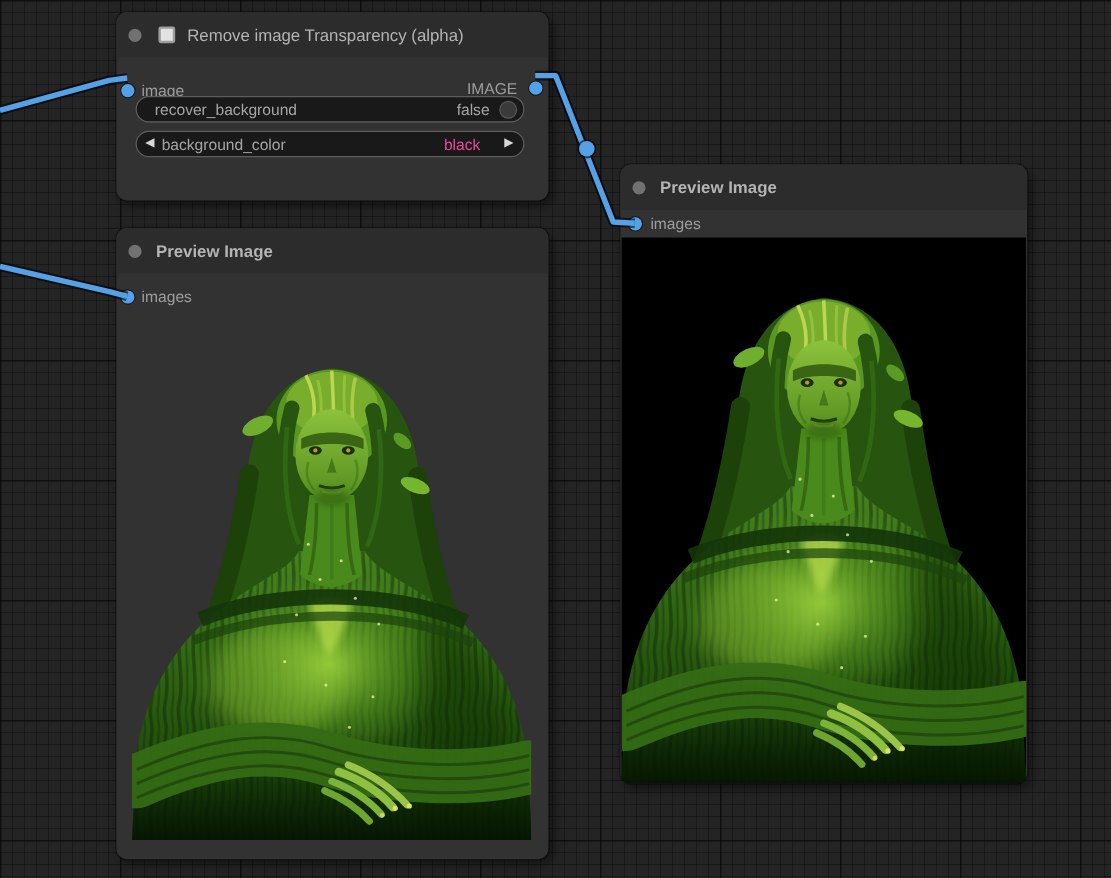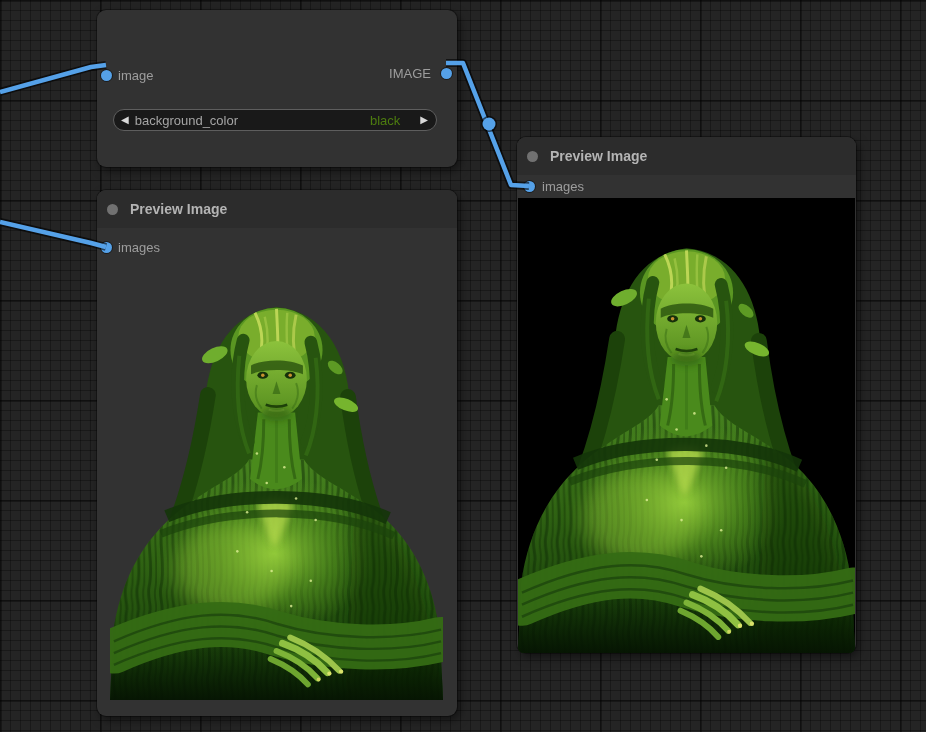--- a/index.html
+++ b/index.html
@@ -39,21 +39,21 @@
     background:#55a1e8; box-shadow:0 0 0 1px rgba(0,0,0,0.45); z-index:4;
   }
 
   .widget {
     position:absolute; height:22px; border-radius:11px; background:#191919;
     border:1px solid #5e5e5e; display:flex; align-items:center;
     font-size:13px; color:#a5a5a5;
   }
   .w-label { white-space:nowrap; }
   .w-value { margin-left:auto; white-space:nowrap; }
-  .w-value.bright { color:#4d7c0f; }
+  .w-value.bright { color:#ec4899; }
   .toggle-knob { width:15px; height:15px; border-radius:50%; background:#3a3a3a;
     border:1px solid #575757; margin:0 3px 0 8px; flex:0 0 auto; }
   .combo-arrow { color:#d8d8d8; font-size:10px; line-height:1; flex:0 0 auto; }
 
   .img-area { position:absolute; overflow:hidden; }
   .img-area.black { background:#000; border-radius:0 0 6px 6px; }
   .fig { width:100%; height:100%; display:block; }
 
   .wires { position:absolute; left:0; top:0; width:926px; height:732px; z-index:3;
     pointer-events:none; }
@@ -194,25 +194,35 @@
     </g>
     <g>
       <path d="M446,63 L463,63 L511,185 L529,186" stroke="rgba(0,0,0,0.6)" stroke-width="8" fill="none" stroke-linejoin="round"></path>
       <path d="M446,63 L463,63 L511,185 L529,186" stroke="#55a1e8" stroke-width="4.5" fill="none" stroke-linejoin="round"></path>
       <circle cx="489" cy="124" r="8" fill="rgba(0,0,0,0.6)"></circle>
       <circle cx="489" cy="124" r="6.5" fill="#55a1e8"></circle>
     </g>
   </svg>
 
   <div class="node" style="left:97px; top:10px; width:360px; height:157px;">
+    <div class="node-title">
+      <span class="status-dot"></span>
+      <span class="box-icon"></span>
+      <span class="title-text">Remove image Transparency (alpha)</span>
+    </div>
     <span class="port" style="left:4px; top:60px;"></span>
     <span class="slot-label" style="left:21px; top:58px;">image</span>
     <span class="slot-label" style="right:26px; top:56px;">IMAGE</span>
     <span class="port" style="left:344px; top:58px;"></span>
 
+    <div class="widget" style="left:16px; top:70px; width:324px; padding-left:15px; padding-right:2px;">
+      <span class="w-label">recover_background</span>
+      <span class="w-value">false</span>
+      <span class="toggle-knob"></span>
+    </div>
 
     <div class="widget" style="left:16px; top:99px; width:324px; padding-left:7px; padding-right:8px;">
       <span class="combo-arrow">◀</span>
       <span class="w-label" style="margin-left:6px;">background_color</span>
       <span class="w-value bright" style="margin-right:20px;">black</span>
       <span class="combo-arrow">▶</span>
     </div>
   </div>
 
   <div class="node preview" style="left:97px; top:190px; width:360px; height:526px;">

